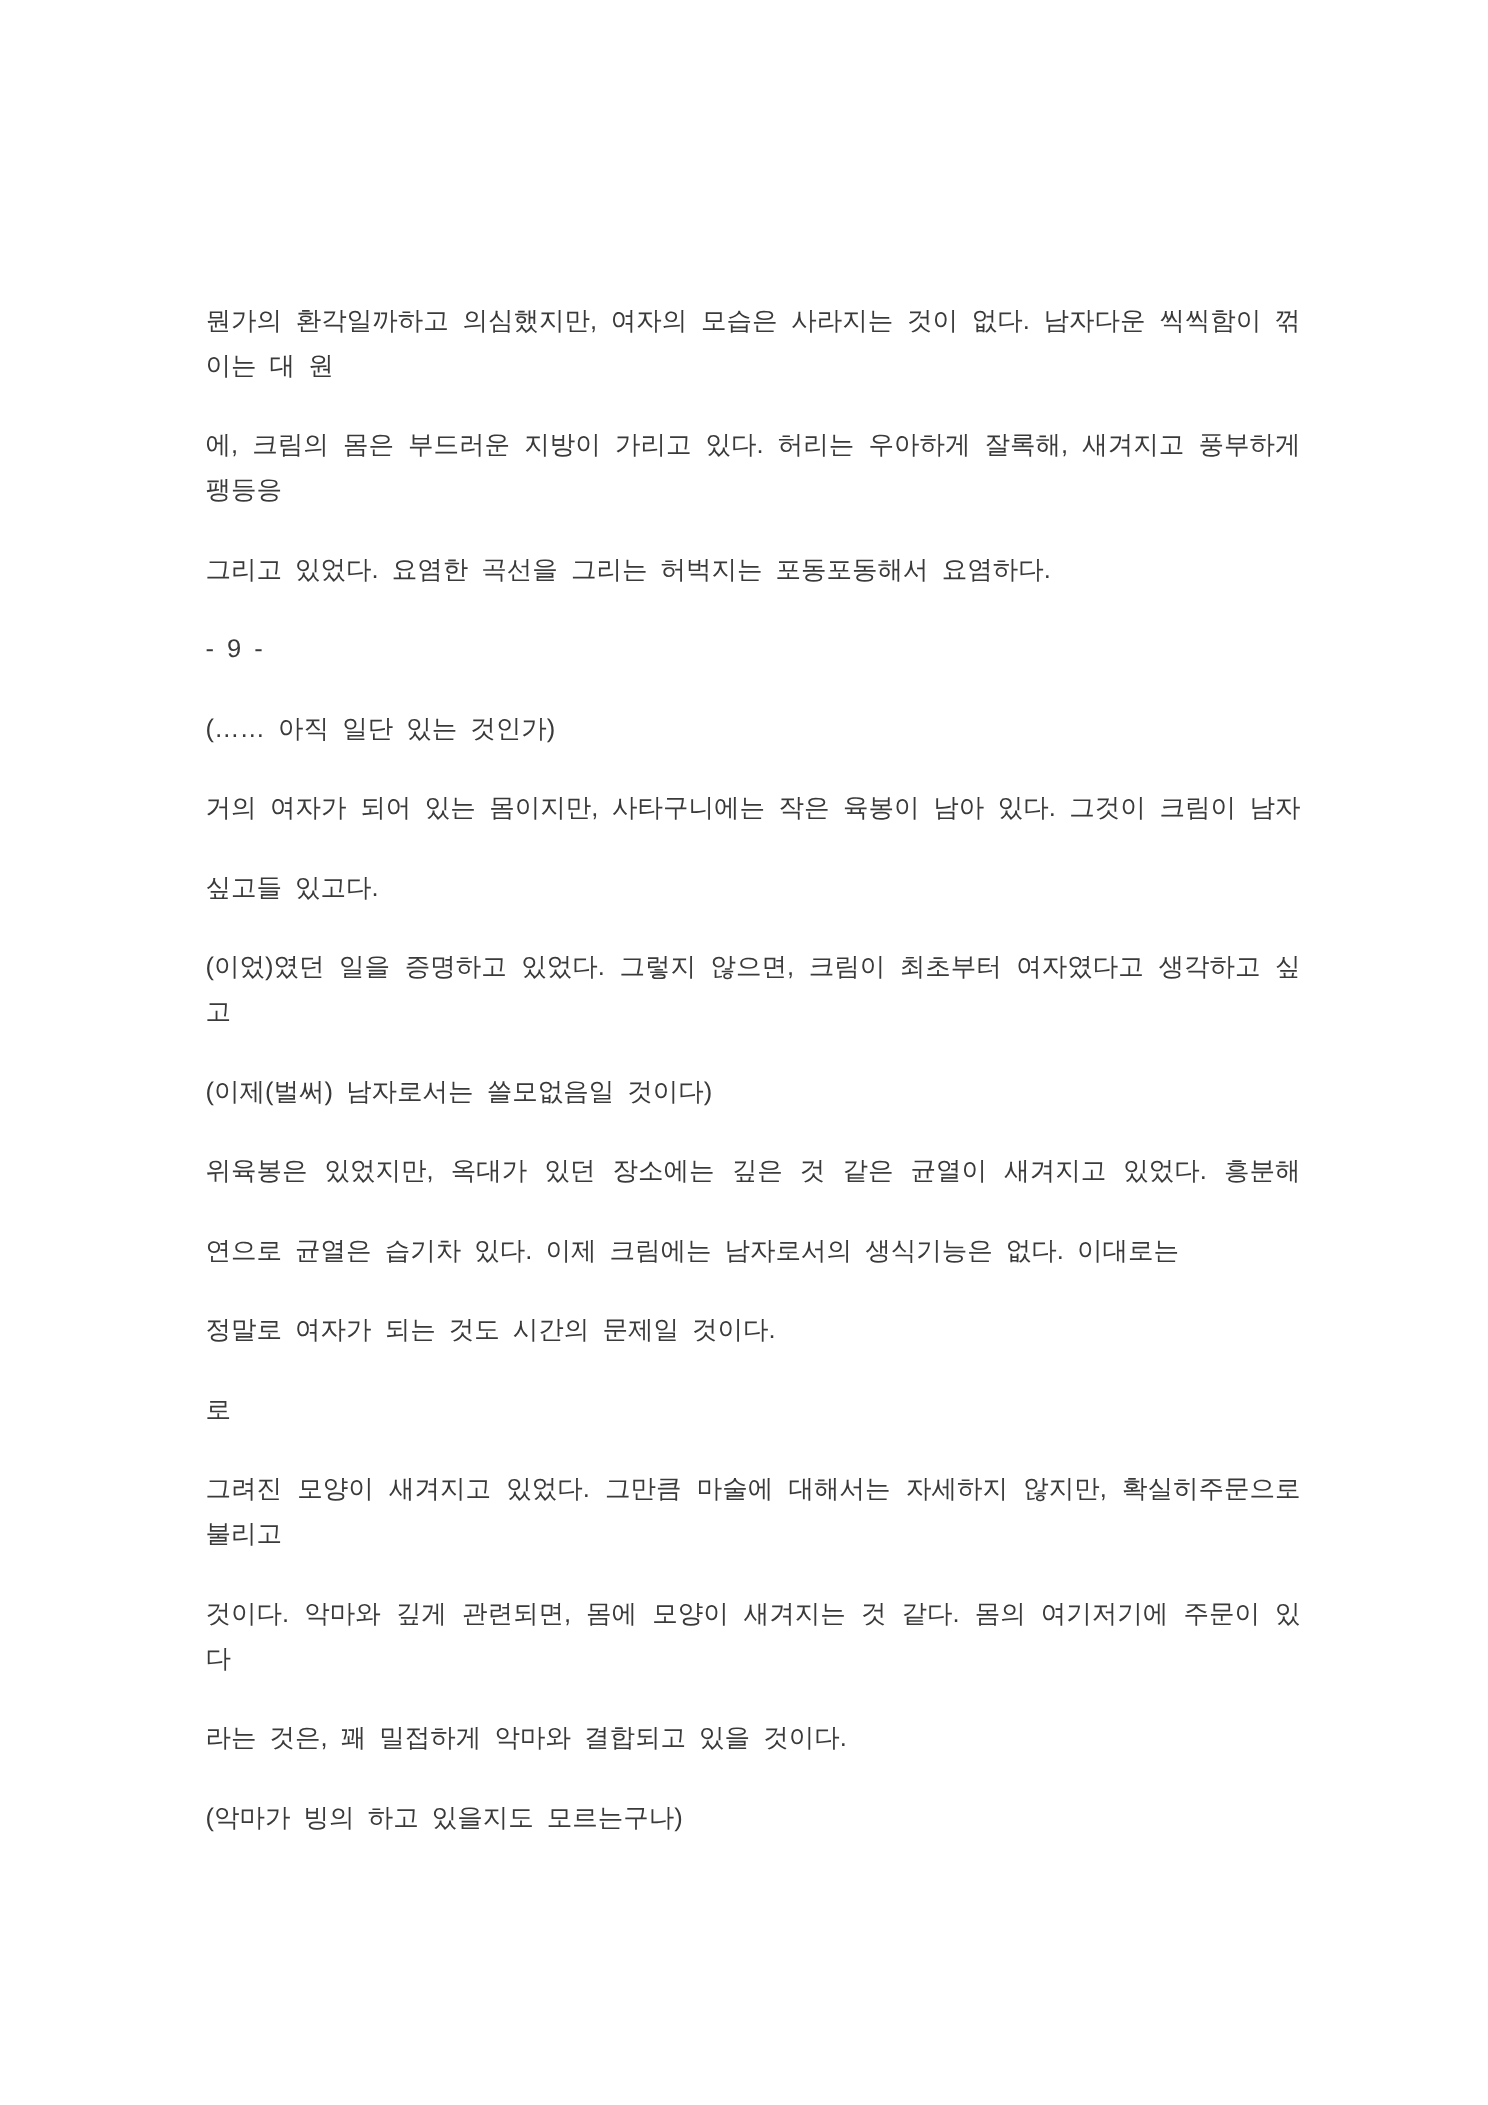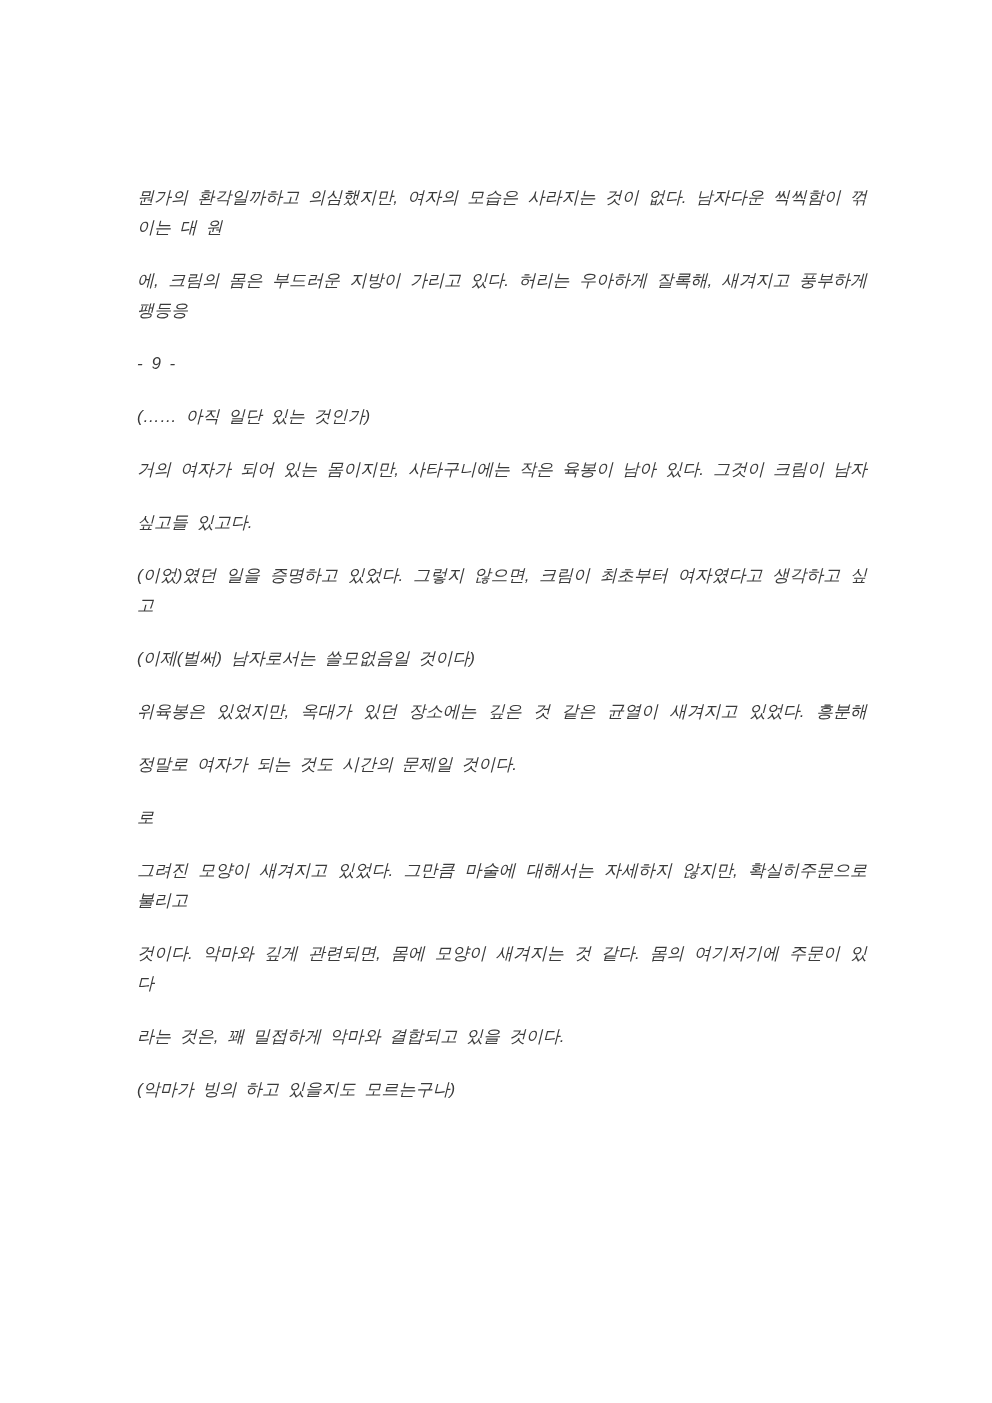--- a/index.html
+++ b/index.html
@@ -18,22 +18,21 @@
   .text-block {
     position: absolute;
     left: 137px;
     top: 183px;
     width: 730px;
     color: #3a3a3a;
     font-size: 17px;
     line-height: 30px;
   }
   .paragraph {
-    margin: 0 0 23px 0;
-    font-style: italic;
+    margin: 16px 0 23px 0;
   }
   .line {
     text-align: justify;
     text-align-last: left;
     text-justify: inter-word;
     word-spacing: 4px;
     white-space: normal;
   }
   .line.fill {
     text-align-last: justify;
@@ -46,39 +45,45 @@
   <div class="text-block" id="textBlock">
       <div class="paragraph">
         <div class="line fill">뭔가의 환각일까하고 의심했지만, 여자의 모습은 사라지는 것이 없다. 남자다운 씩씩함이 꺾</div>
         <div class="line">이는 대 원</div>
       </div>
       <div class="paragraph">
         <div class="line fill">에, 크림의 몸은 부드러운 지방이 가리고 있다. 허리는 우아하게 잘록해, 새겨지고 풍부하게</div>
         <div class="line">팽등응</div>
       </div>
       <div class="paragraph">
+        <div class="line">그리고 있었다. 요염한 곡선을 그리는 허벅지는 포동포동해서 요염하다.</div>
+      </div>
+      <div class="paragraph">
         <div class="line">- 9 -</div>
       </div>
       <div class="paragraph">
         <div class="line">(…… 아직 일단 있는 것인가)</div>
       </div>
       <div class="paragraph">
         <div class="line fill">거의 여자가 되어 있는 몸이지만, 사타구니에는 작은 육봉이 남아 있다. 그것이 크림이 남자</div>
       </div>
       <div class="paragraph">
         <div class="line">싶고들 있고다.</div>
       </div>
       <div class="paragraph">
         <div class="line fill">(이었)였던 일을 증명하고 있었다. 그렇지 않으면, 크림이 최초부터 여자였다고 생각하고 싶고</div>
       </div>
       <div class="paragraph">
         <div class="line">(이제(벌써) 남자로서는 쓸모없음일 것이다)</div>
       </div>
       <div class="paragraph">
         <div class="line fill">위육봉은 있었지만, 옥대가 있던 장소에는 깊은 것 같은 균열이 새겨지고 있었다. 흥분해</div>
+      </div>
+      <div class="paragraph">
+        <div class="line">연으로 균열은 습기차 있다. 이제 크림에는 남자로서의 생식기능은 없다. 이대로는</div>
       </div>
       <div class="paragraph">
         <div class="line">정말로 여자가 되는 것도 시간의 문제일 것이다.</div>
       </div>
       <div class="paragraph">
         <div class="line">로</div>
       </div>
       <div class="paragraph">
         <div class="line fill">그려진 모양이 새겨지고 있었다. 그만큼 마술에 대해서는 자세하지 않지만, 확실히주문으로</div>
         <div class="line">불리고</div>

